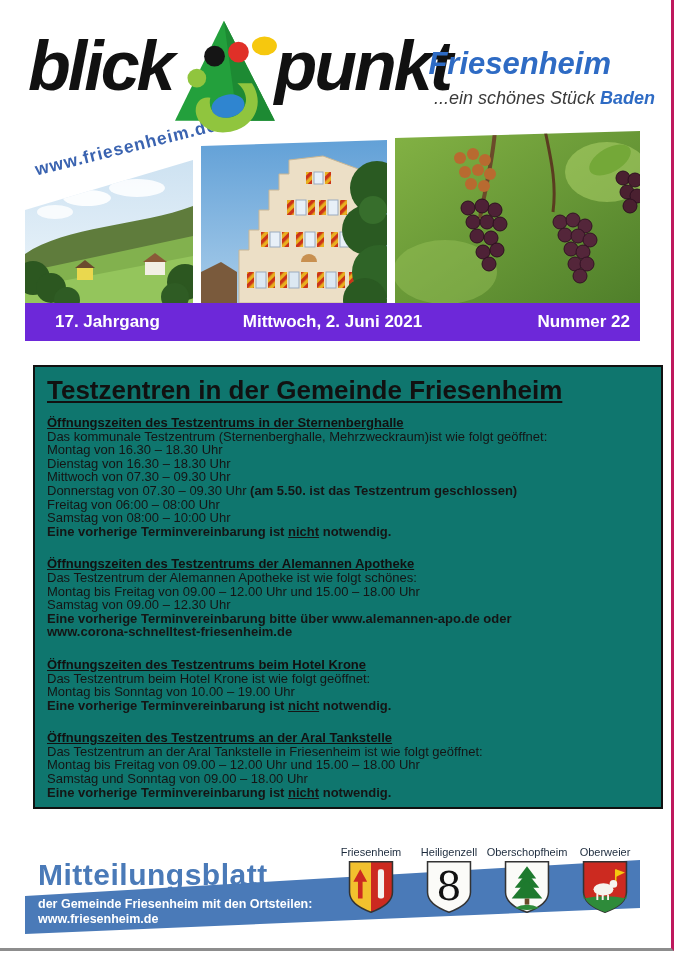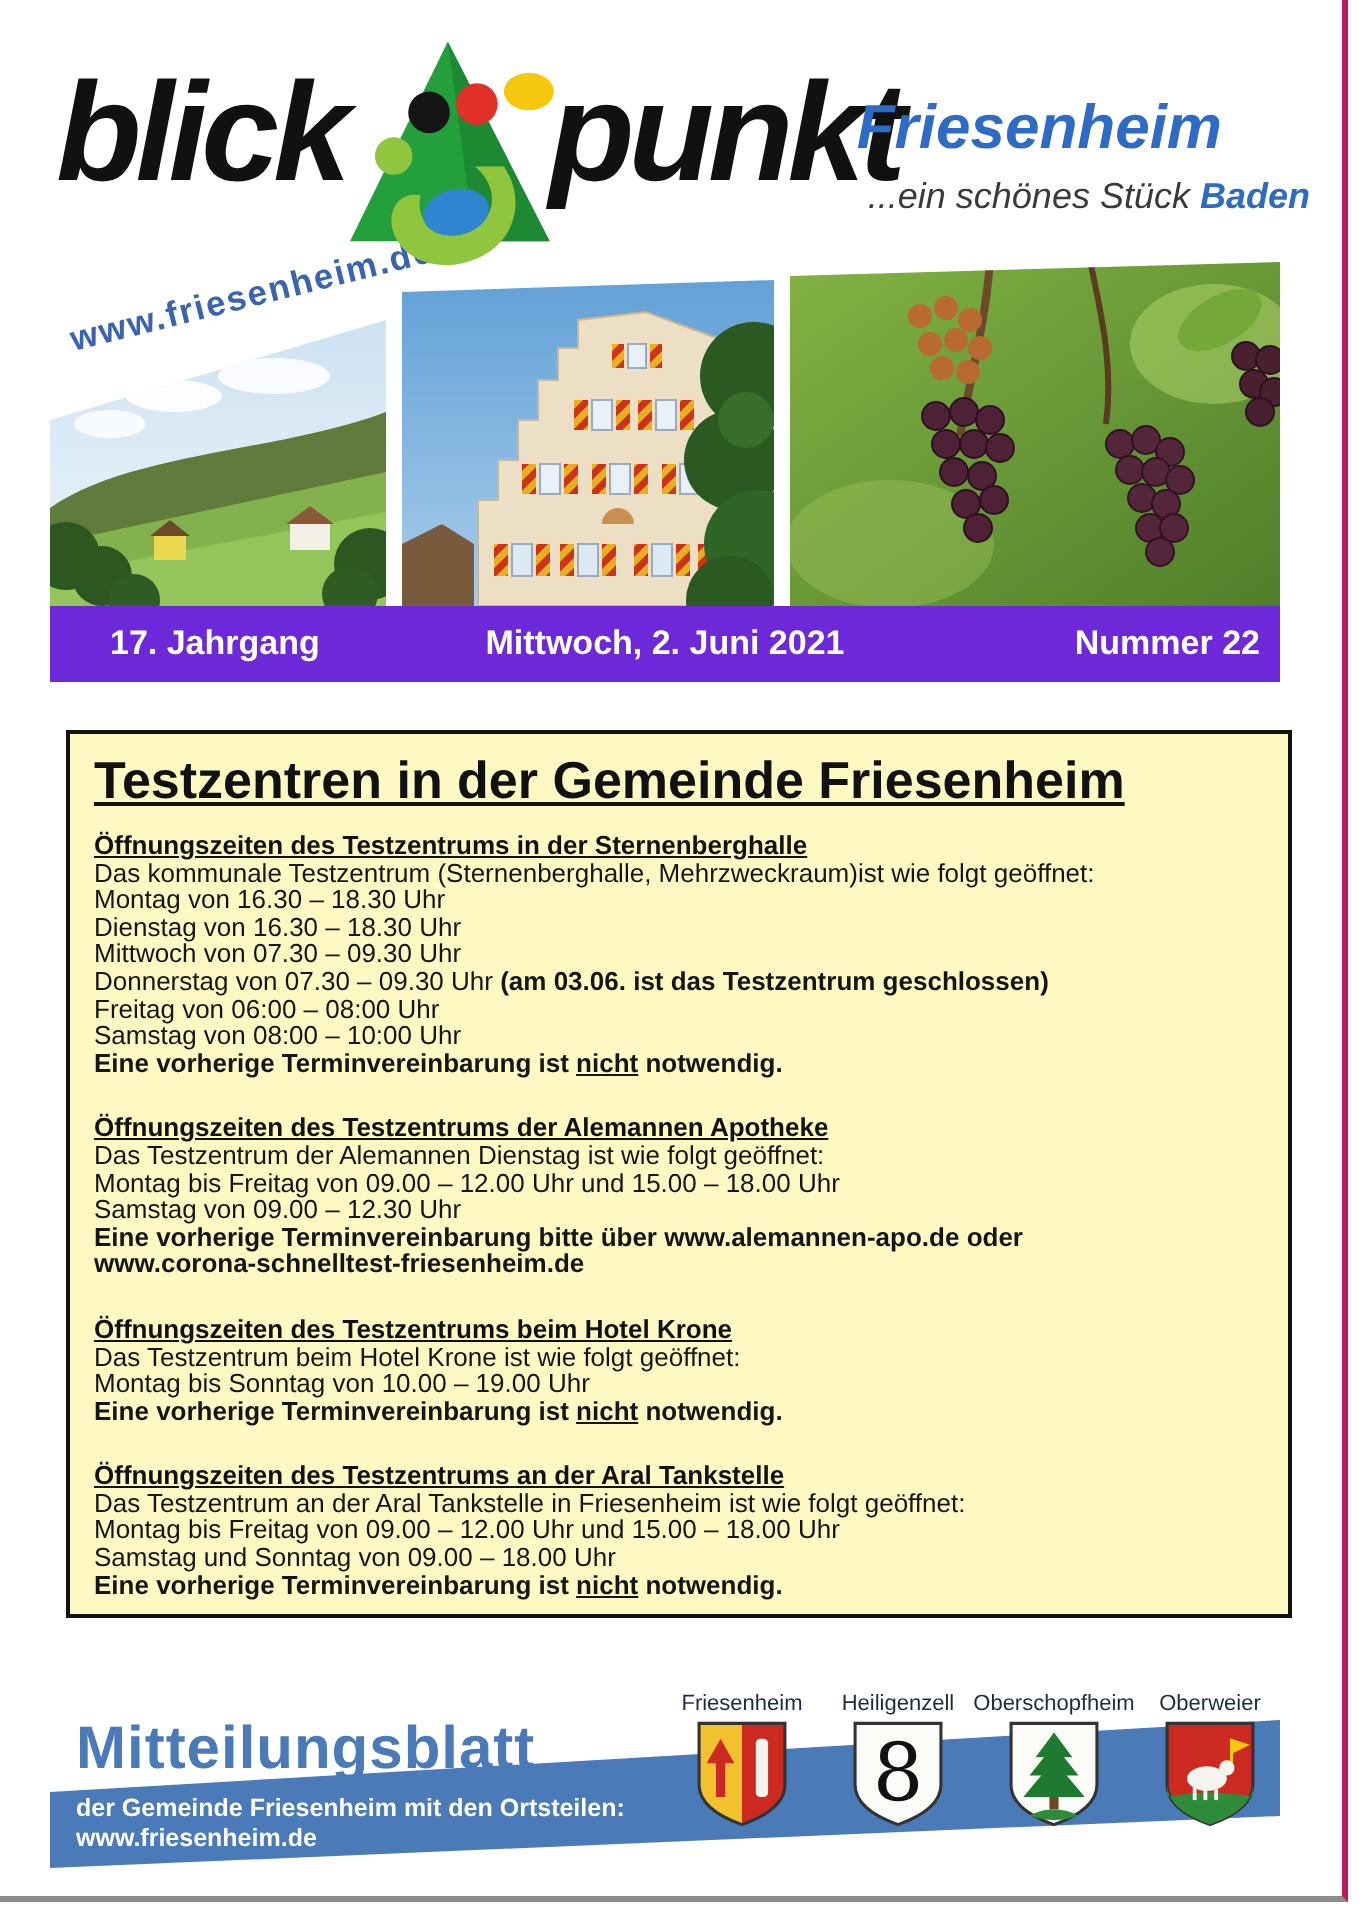--- a/index.html
+++ b/index.html
@@ -24,22 +24,22 @@
               font-size:17.5px; font-weight:800; color:#3a63b0; letter-spacing:1px;}
 
   
   .issue-bar{position:relative; margin-left:25px; width:615px; height:38px; background:#6d28d9;
              color:#fff; font-weight:700; font-size:17px; display:flex; align-items:center;}
   .issue-left{position:absolute; left:30px;}
   .issue-center{position:absolute; left:0; right:0; text-align:center;}
   .issue-right{position:absolute; right:10px;}
 
   
-  .content-box{margin:24px 19px 16px 33px; width:601px; background:#fef9c3; border:2px solid #111;
-               padding:6px 0 8px 8px; box-sizing:content-box;}
+  .content-box{margin:24px 19px 16px 33px; width:601px; background:#0f766e; border:2px solid #111;
+               padding:6px 17px 8px 8px; box-sizing:content-box;}
   .box-title{font-size:26px; font-weight:800; color:#111; text-decoration:underline;
              margin:2px 0 10px 4px; letter-spacing:0;}
   .section{margin:0 0 0 4px;}
   .section + .section{margin-top:19px;}
   .sec-heading{font-size:13px; font-weight:700; text-decoration:underline; line-height:13.6px; color:#111;}
   .line{font-size:13px; line-height:13.6px; color:#151515;}
   .line .b{font-weight:700;}
   .line .u{text-decoration:underline;}
 
   
@@ -232,28 +232,28 @@
 
   <div class="content-box">
     <div class="box-title">Testzentren in der Gemeinde Friesenheim</div>
     <div id="sections">
         <div class="section">
           <div class="sec-heading">Öffnungszeiten des Testzentrums in der Sternenberghalle</div>
           <div class="line"><span>Das kommunale Testzentrum (Sternenberghalle, Mehrzweckraum)ist wie folgt geöffnet:</span></div>
           <div class="line"><span>Montag von 16.30 – 18.30 Uhr</span></div>
           <div class="line"><span>Dienstag von 16.30 – 18.30 Uhr</span></div>
           <div class="line"><span>Mittwoch von 07.30 – 09.30 Uhr</span></div>
-          <div class="line"><span>Donnerstag von 07.30 – 09.30 Uhr </span><span class="b">(am 03.06. ist das Testzentrum geschlossen)</span></div>
+          <div class="line"><span>Donnerstag von 07.30 – 09.30 Uhr </span><span class="b">(am 5.50. ist das Testzentrum geschlossen)</span></div>
           <div class="line"><span>Freitag von 06:00 – 08:00 Uhr</span></div>
           <div class="line"><span>Samstag von 08:00 – 10:00 Uhr</span></div>
           <div class="line"><span class="b">Eine vorherige Terminvereinbarung ist </span><span class="b u">nicht</span><span class="b"> notwendig.</span></div>
         </div>
         <div class="section">
           <div class="sec-heading">Öffnungszeiten des Testzentrums der Alemannen Apotheke</div>
-          <div class="line"><span>Das Testzentrum der Alemannen Dienstag ist wie folgt geöffnet:</span></div>
+          <div class="line"><span>Das Testzentrum der Alemannen Apotheke ist wie folgt schönes:</span></div>
           <div class="line"><span>Montag bis Freitag von 09.00 – 12.00 Uhr und 15.00 – 18.00 Uhr</span></div>
           <div class="line"><span>Samstag von 09.00 – 12.30 Uhr</span></div>
           <div class="line"><span class="b">Eine vorherige Terminvereinbarung bitte über www.alemannen-apo.de oder</span></div>
           <div class="line"><span class="b">www.corona-schnelltest-friesenheim.de</span></div>
         </div>
         <div class="section">
           <div class="sec-heading">Öffnungszeiten des Testzentrums beim Hotel Krone</div>
           <div class="line"><span>Das Testzentrum beim Hotel Krone ist wie folgt geöffnet:</span></div>
           <div class="line"><span>Montag bis Sonntag von 10.00 – 19.00 Uhr</span></div>
           <div class="line"><span class="b">Eine vorherige Terminvereinbarung ist </span><span class="b u">nicht</span><span class="b"> notwendig.</span></div>

